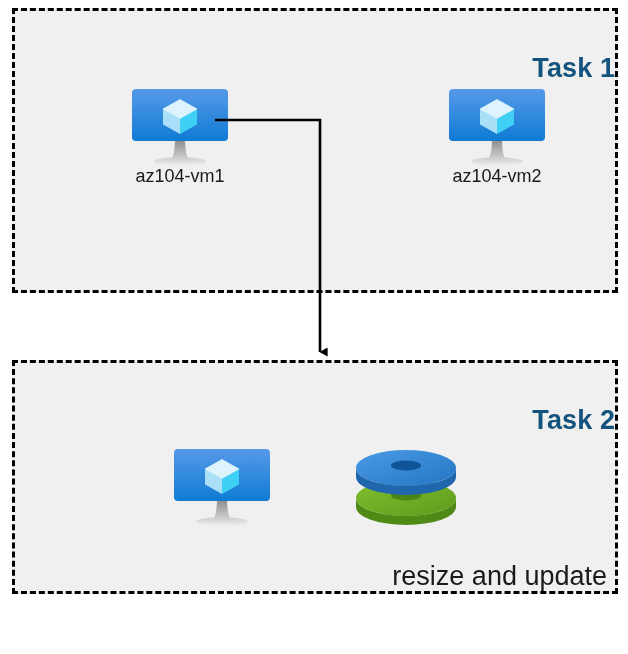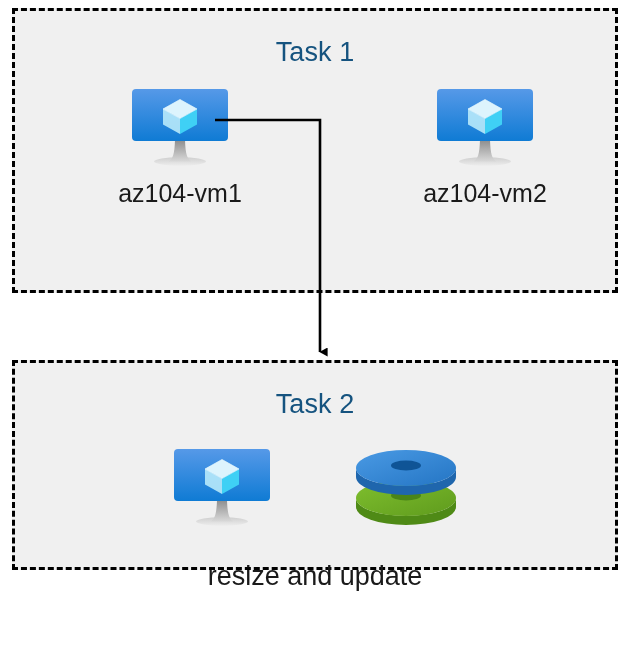--- a/index.html
+++ b/index.html
@@ -31,50 +31,50 @@
   #task1-box {
     left: 12px;
     top: 8px;
     width: 606px;
     height: 285px;
   }
   #task2-box {
     left: 12px;
     top: 360px;
     width: 606px;
-    height: 210px;
+    height: 234px;
   }
 
   .task-title {
     position: absolute;
     left: 0;
     right: 0;
-    text-align: center;
+    text-align: right;
     color: #15537f;
     font-size: 27px;
-    font-weight: 400;
+    font-weight: 700;
     letter-spacing: 0.1px;
     line-height: 1;
     white-space: nowrap;
+    margin-top: 16px;
   }
   #task1-title { top: 28px; }
   #task2-title { top: 28px; }
 
   
   .vm-node {
     position: absolute;
     text-align: center;
   }
   #vm1-node { left: 55px; top: 75px; width: 220px; }
-  #vm2-node { left: 360px; top: 75px; width: 220px; }
+  #vm2-node { left: 372px; top: 75px; width: 220px; }
 
   .vm-label {
-    margin-top: 12px;
     color: #1a1a1a;
-    font-size: 25px;
+    font-size: 18px;
     line-height: 1.22;
     font-weight: 400;
     white-space: nowrap;
   }
 
   
   .vm-icon {
     display: block;
     margin: 0 auto;
   }
@@ -86,23 +86,23 @@
     right: 0;
     top: 80px;
     display: flex;
     align-items: center;
     justify-content: center;
     gap: 78px;
   }
   #task2-caption {
     position: absolute;
     left: 0;
-    right: 0;
+    right: 8px;
     top: 200px;
-    text-align: center;
+    text-align: right;
     color: #1a1a1a;
     font-size: 27px;
     line-height: 1;
     white-space: nowrap;
   }
 
   
   #connector {
     position: absolute;
     left: 0;

